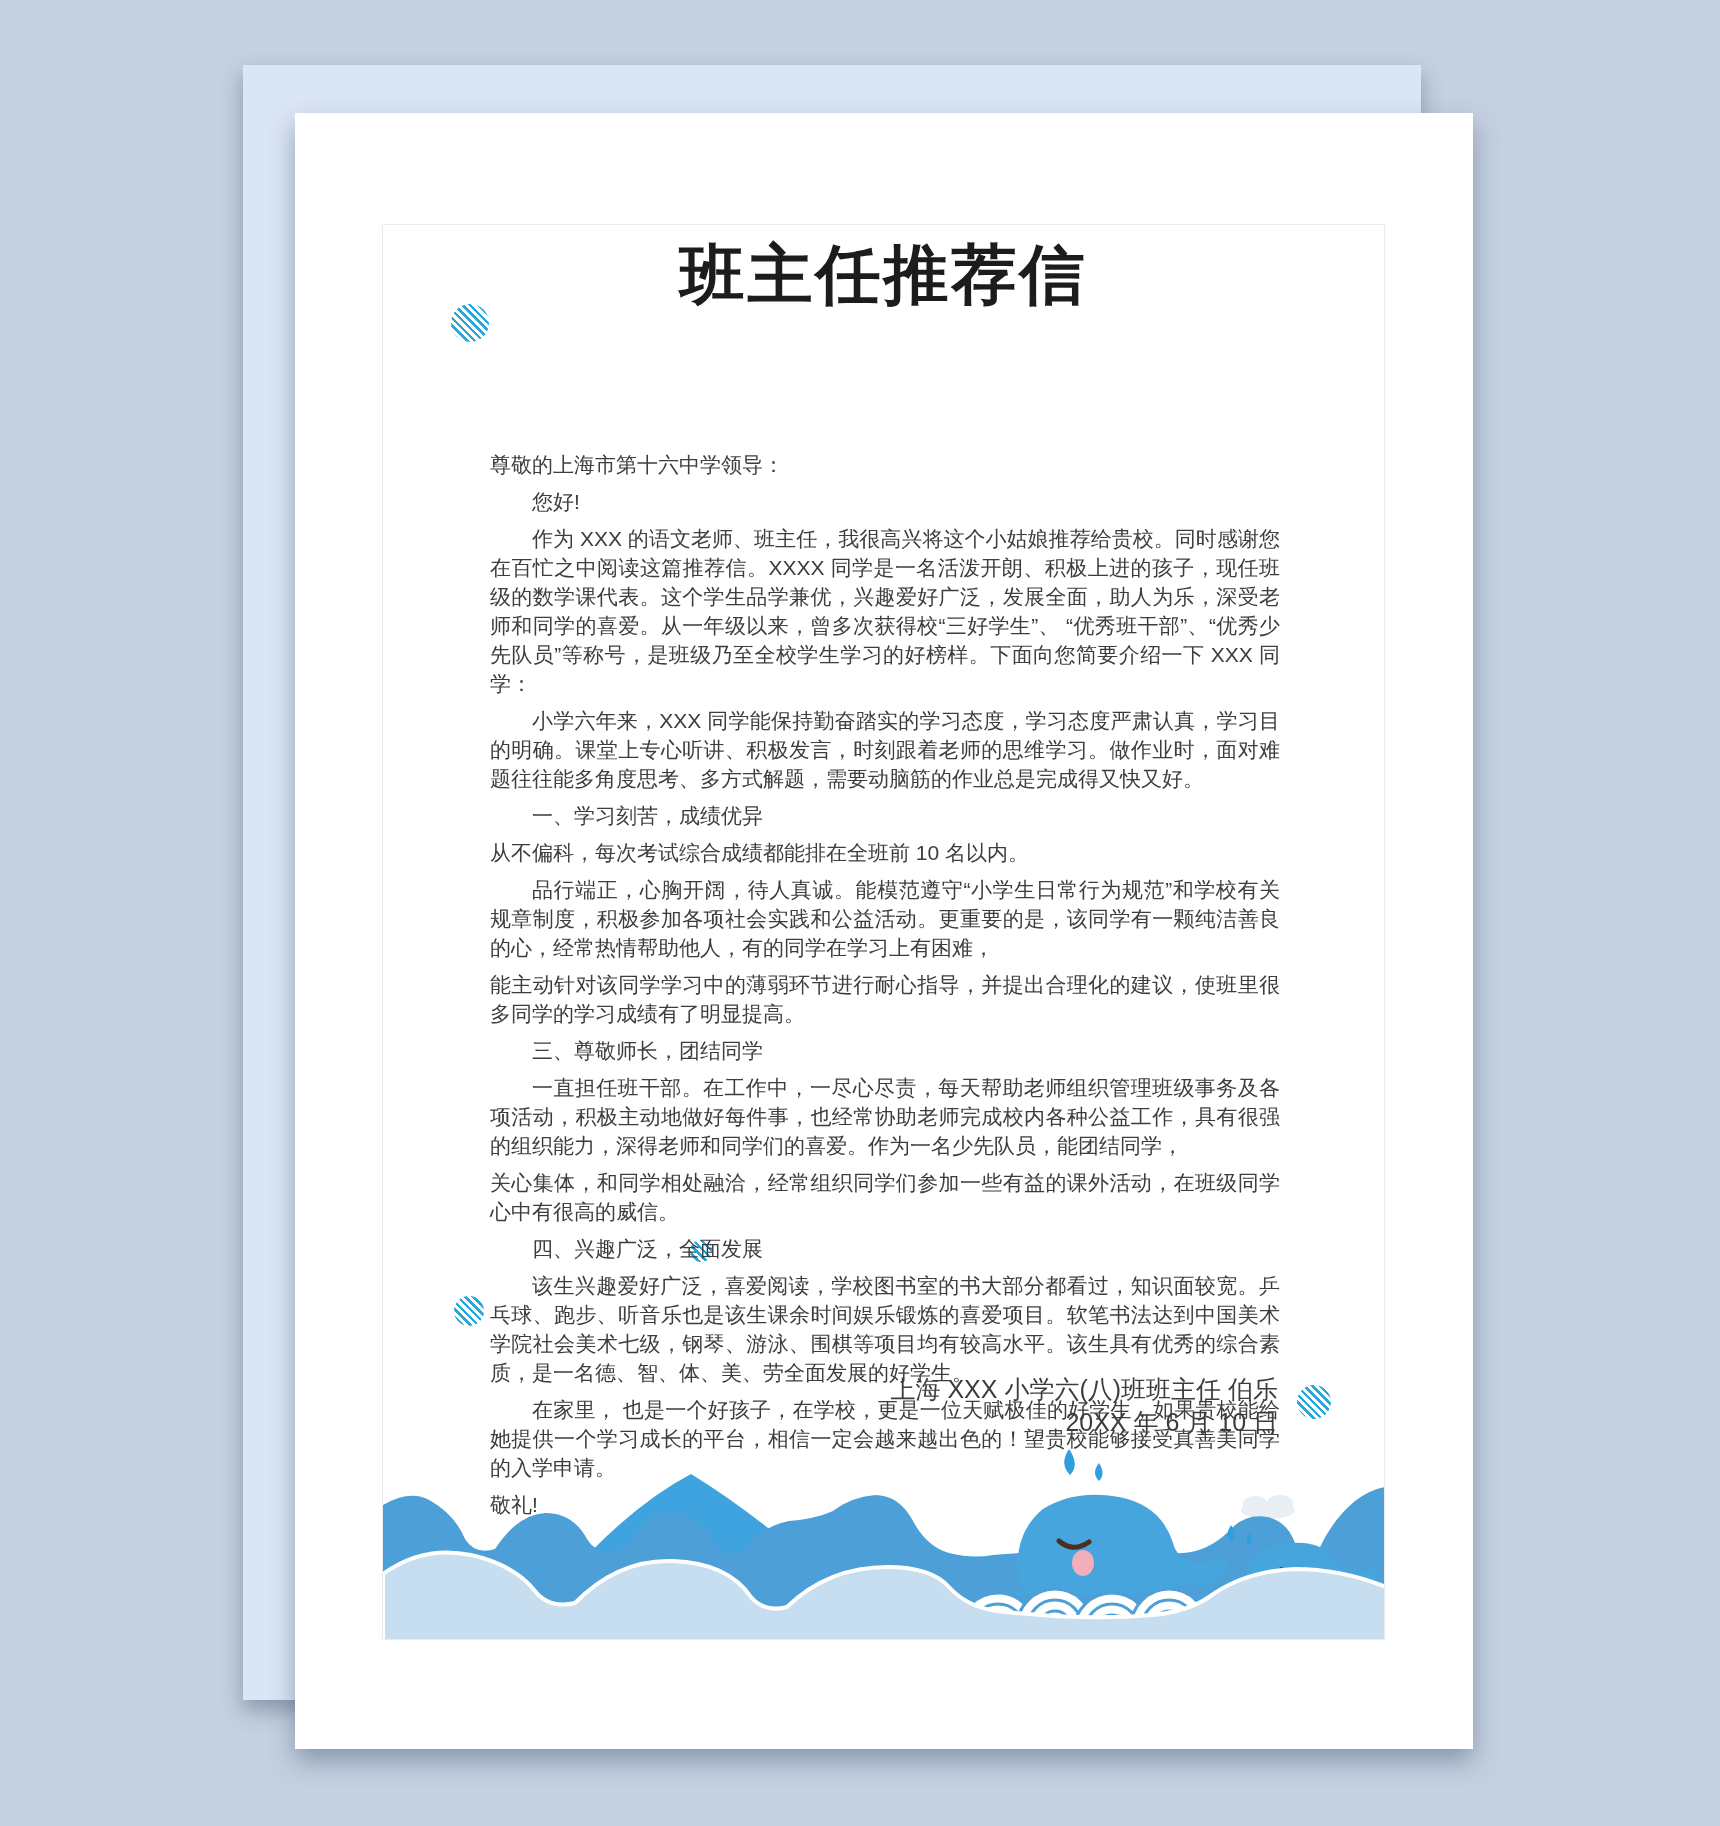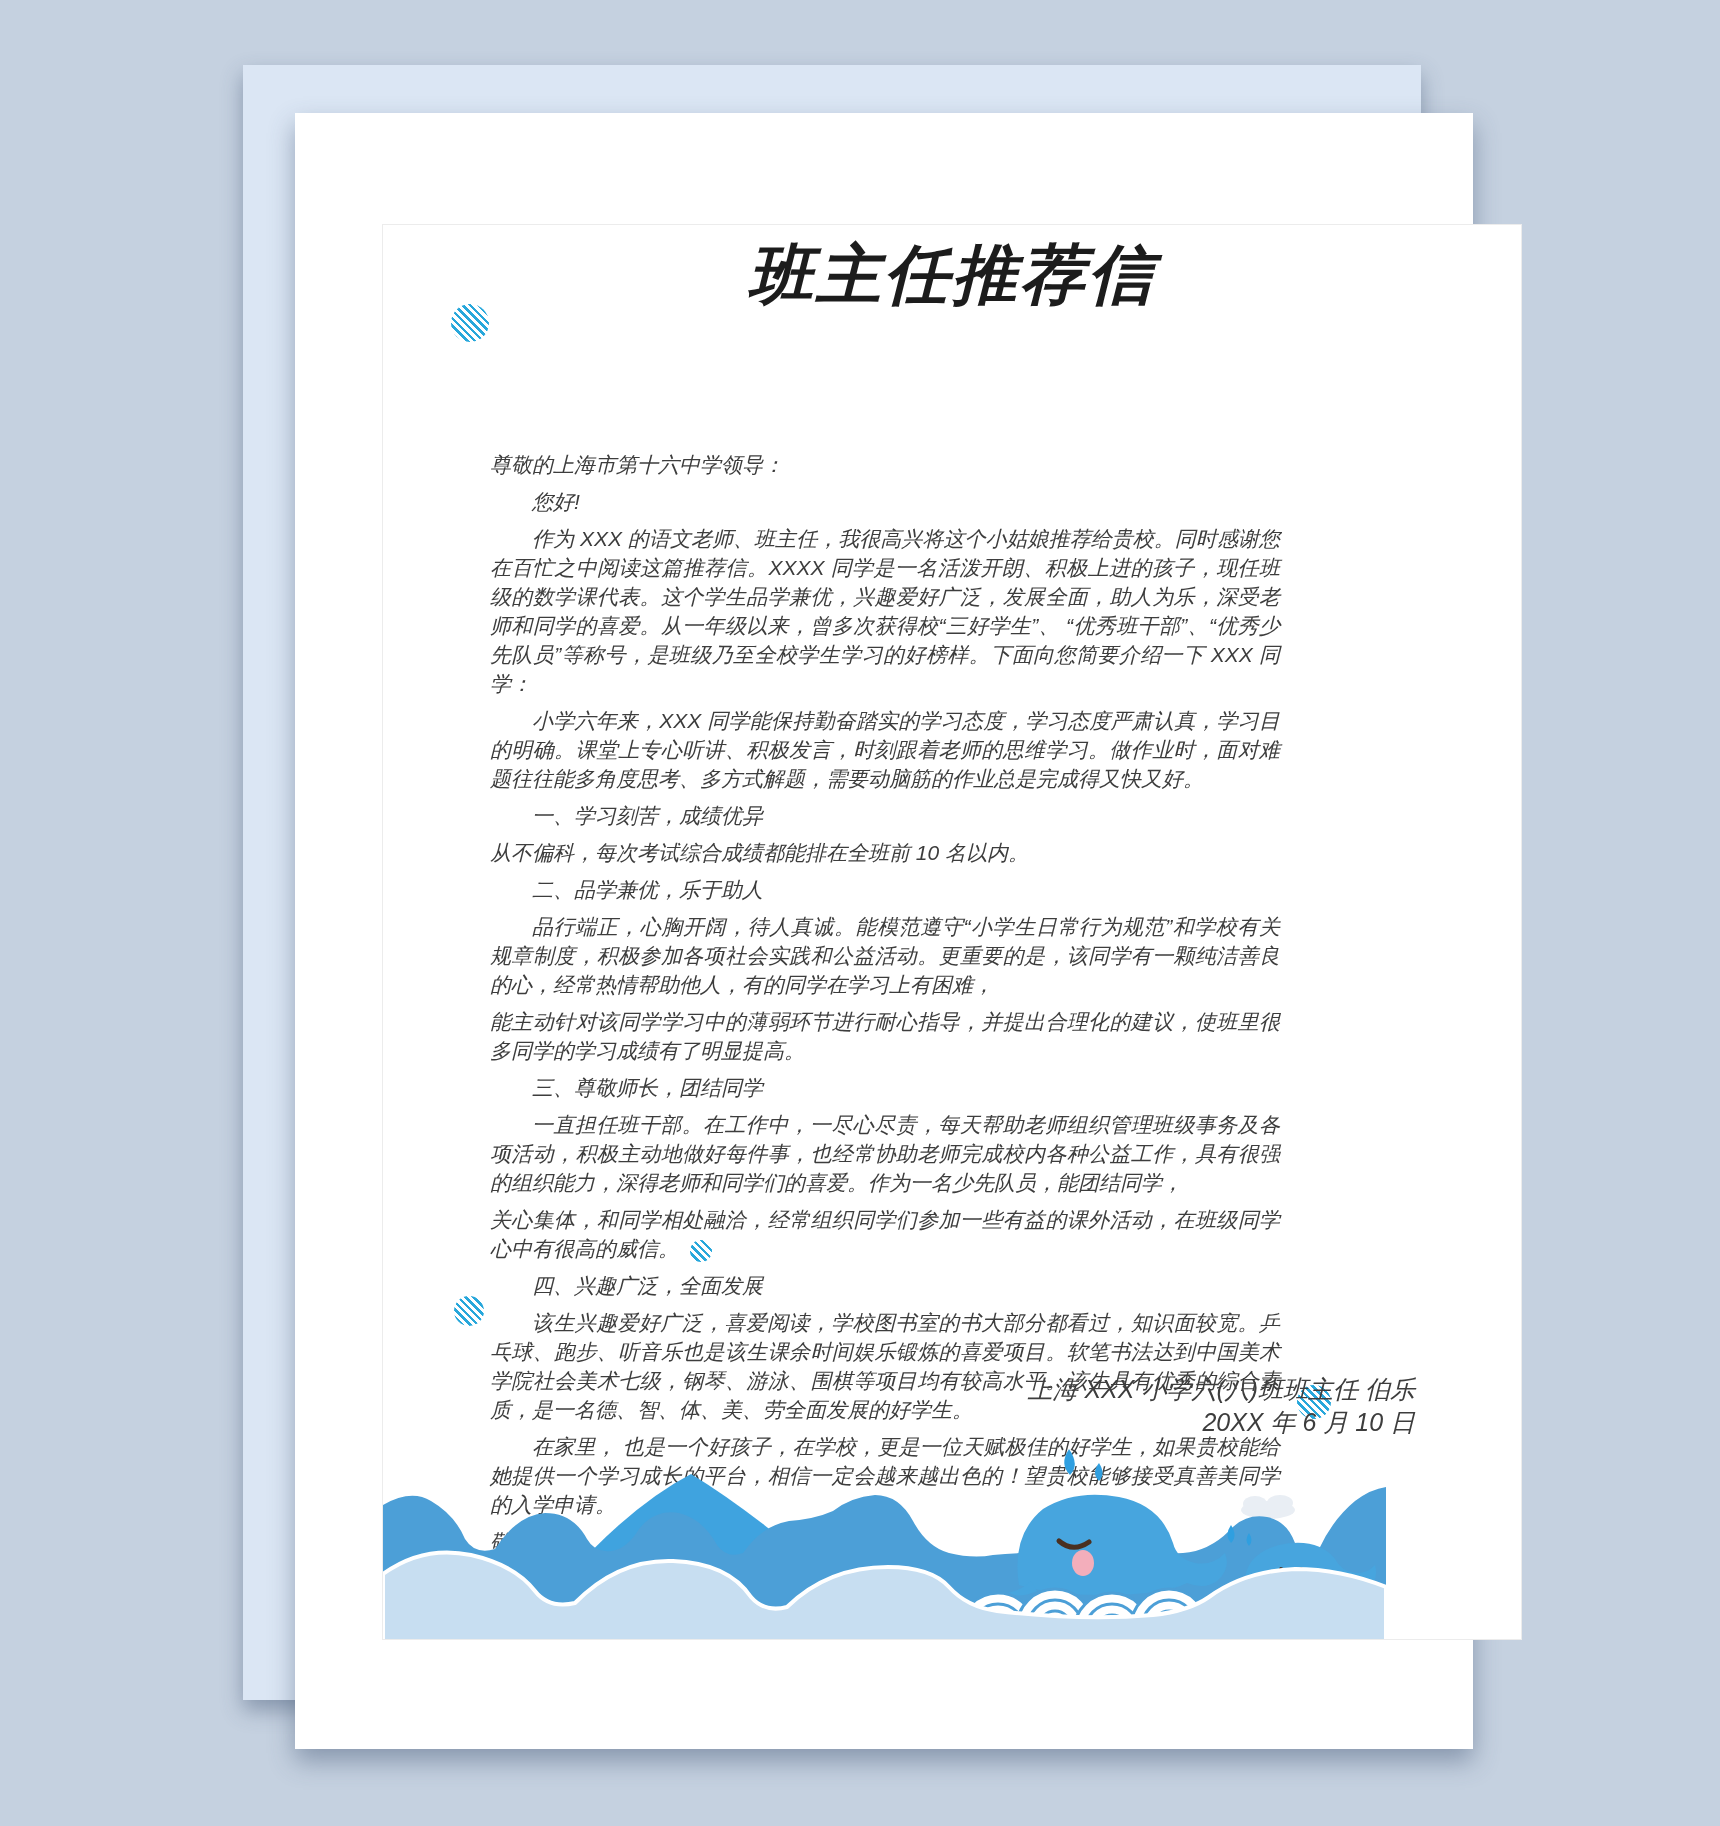--- a/index.html
+++ b/index.html
@@ -19,22 +19,22 @@
     position:absolute;left:243px;top:65px;width:1178px;height:1635px;
     background:var(--back-sheet);
     box-shadow:0 10px 20px rgba(60,80,110,.45);
   }
   .sheet-front{
     position:absolute;left:295px;top:113px;width:1178px;height:1636px;
     background:var(--paper);
     box-shadow:0 12px 24px rgba(60,80,110,.45);
   }
   .letter{
-    position:absolute;left:87px;top:111px;width:1140px;height:1416px;
-    background:var(--paper);border:1px solid var(--border);overflow:hidden;font-style:italic;
+    position:absolute;left:87px;top:111px;width:1003px;height:1416px;
+    background:var(--paper);border:1px solid var(--border);overflow:hidden;
   }
   .letter-title{
     position:absolute;top:14px;left:0;width:100%;
     text-align:center;font-size:65px;font-weight:800;color:var(--title);
     letter-spacing:3px;line-height:1.1;
   }
   .letter-body{
     position:absolute;left:99px;top:217px;width:806px;
     font-size:21px;line-height:29px;color:var(--text);
     text-align:justify;
@@ -80,21 +80,20 @@
 
     <div class="letter-title">班主任推荐信</div>
 
     <div class="letter-body">
         <p><span>尊敬的上海市第十六中学领导：</span></p>
         <p class="indent"><span>您好!</span></p>
         <p class="indent"><span>作为 XXX 的语文老师、班主任，我很高兴将这个小姑娘推荐给贵校。同时感谢您在百忙之中阅读这篇推荐信。XXXX 同学是一名活泼开朗、积极上进的孩子，现任班级的数学课代表。这个学生品学兼优，兴趣爱好广泛，发展全面，助人为乐，深受老师和同学的喜爱。从一年级以来，曾多次获得校“三好学生”、 “优秀班干部”、“优秀少先队员”等称号，是班级乃至全校学生学习的好榜样。下面向您简要介绍一下 XXX 同学：</span></p>
         <p class="indent"><span>小学六年来，XXX 同学能保持勤奋踏实的学习态度，学习态度严肃认真，学习目的明确。课堂上专心听讲、积极发言，时刻跟着老师的思维学习。做作业时，面对难题往往能多角度思考、多方式解题，需要动脑筋的作业总是完成得又快又好。</span></p>
         <p class="indent"><span>一、学习刻苦，成绩优异</span></p>
         <p><span>从不偏科，每次考试综合成绩都能排在全班前 10 名以内。</span></p>
-        <p class="indent"><span>二、品学兼优，乐于助人</span></p>
         <p class="indent"><span>品行端正，心胸开阔，待人真诚。能模范遵守“小学生日常行为规范”和学校有关规章制度，积极参加各项社会实践和公益活动。更重要的是，该同学有一颗纯洁善良的心，经常热情帮助他人，有的同学在学习上有困难，</span></p>
         <p><span>能主动针对该同学学习中的薄弱环节进行耐心指导，并提出合理化的建议，使班里很多同学的学习成绩有了明显提高。</span></p>
         <p class="indent"><span>三、尊敬师长，团结同学</span></p>
         <p class="indent"><span>一直担任班干部。在工作中，一尽心尽责，每天帮助老师组织管理班级事务及各项活动，积极主动地做好每件事，也经常协助老师完成校内各种公益工作，具有很强的组织能力，深得老师和同学们的喜爱。作为一名少先队员，能团结同学，</span></p>
         <p><span>关心集体，和同学相处融洽，经常组织同学们参加一些有益的课外活动，在班级同学心中有很高的威信。</span></p>
         <p class="indent"><span>四、兴趣广泛，全面发展</span></p>
         <p class="indent"><span>该生兴趣爱好广泛，喜爱阅读，学校图书室的书大部分都看过，知识面较宽。乒乓球、跑步、听音乐也是该生课余时间娱乐锻炼的喜爱项目。软笔书法达到中国美术学院社会美术七级，钢琴、游泳、围棋等项目均有较高水平。该生具有优秀的综合素质，是一名德、智、体、美、劳全面发展的好学生。</span></p>
         <p class="indent"><span>在家里， 也是一个好孩子，在学校，更是一位天赋极佳的好学生，如果贵校能给她提供一个学习成长的平台，相信一定会越来越出色的！望贵校能够接受真善美同学的入学申请。</span></p>
         <p><span>敬礼!</span></p>
       </div>

